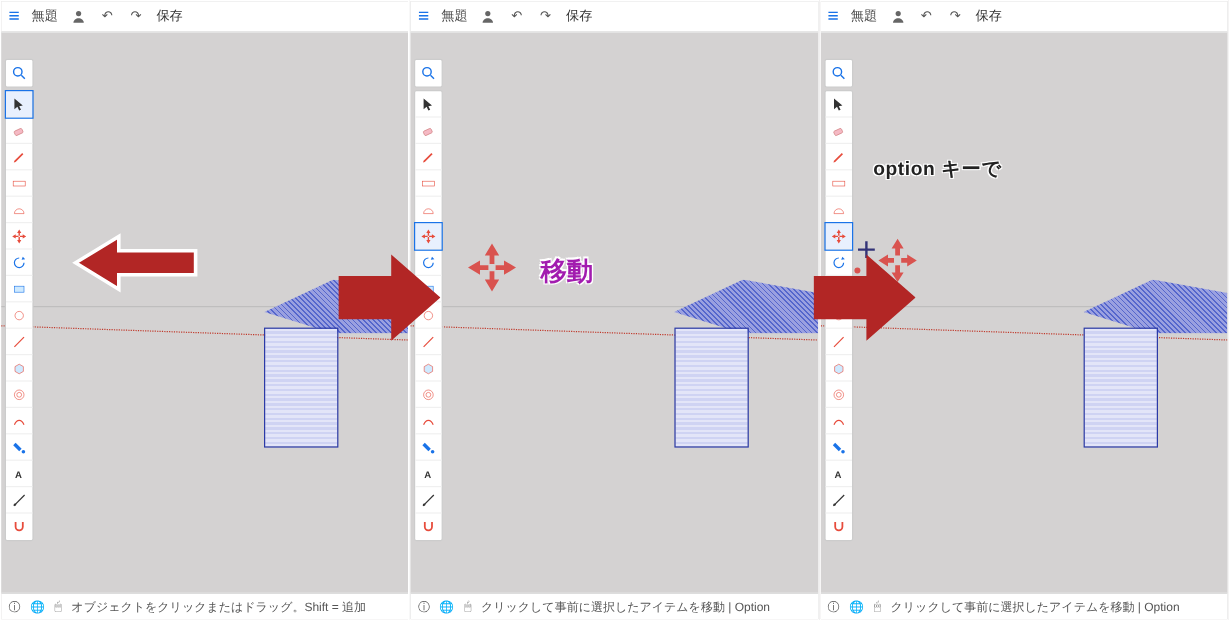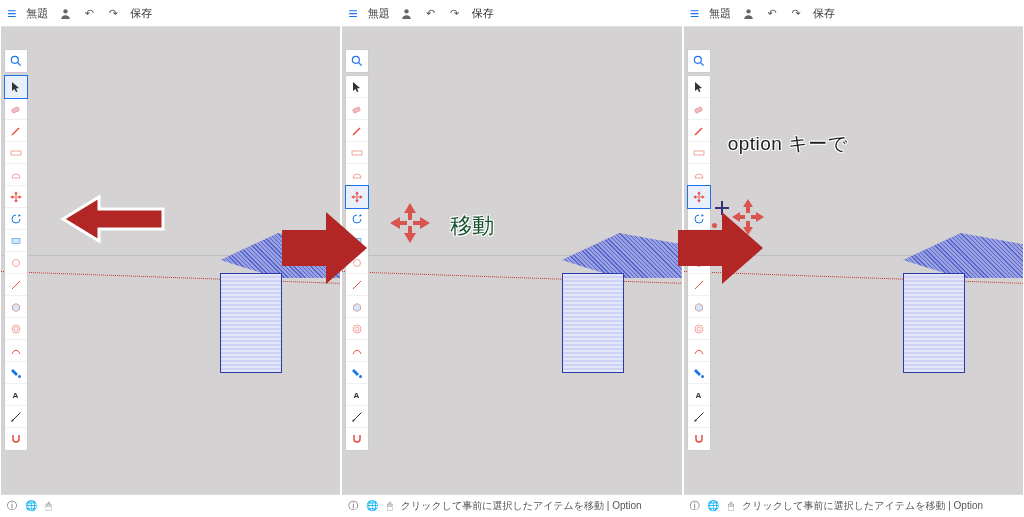--- a/index.html
+++ b/index.html
@@ -21,22 +21,22 @@
 .horizon{position:absolute;left:0;right:0;height:1px;top:254px;background:#bfbebe}
 .axis-red{position:absolute;border-top:1px dotted #c0392b;top:270px;left:0;right:0;transform-origin:0 0;transform:rotate(2deg)}
 .cube{position:absolute;right:0;top:232px;width:120px;height:140px}
 .cube-top{position:absolute;width:120px;height:45px;background:repeating-linear-gradient(45deg,#5566cc 0,#5566cc 1px,#9aa0e0 1px,#9aa0e0 3px);clip-path:polygon(0 60%,48% 0,100% 25%,100% 100%,48% 100%)}
 .cube-front{position:absolute;top:40px;width:62px;height:100px;left:0;border:1.5px solid #2b3aa8;background:repeating-linear-gradient(0deg,#e3e5f8 0,#e3e5f8 2px,#cfd3f3 2px,#cfd3f3 4px)}
 .big-arrow{position:absolute;top:208px;width:85px;height:80px;z-index:5}
 .arrow1{left:282px}
 .arrow2{left:678px}
 .pointer-arrow{position:absolute;top:190px;left:56px;width:110px;height:58px;z-index:4}
 .move-cursor{position:absolute;top:200px;left:46px;width:44px;height:44px;z-index:4}
-.move-label{position:absolute;top:210px;left:108px;font-size:22px;font-weight:400;color:#14532d;text-shadow:1px 1px 0 #fff,-1px -1px 0 #fff,1px -1px 0 #fff,-1px 1px 0 #fff;z-index:4}
-.copy-annot{position:absolute;top:130px;left:44px;font-size:19px;font-weight:400;color:#222;line-height:1.35;text-shadow:1px 1px 0 #fff,-1px -1px 0 #fff,1px -1px 0 #fff,-1px 1px 0 #fff;z-index:4;letter-spacing:0.5px}
+.move-label{position:absolute;top:210px;left:108px;font-size:22px;font-weight:700;color:#a21caf;text-shadow:1px 1px 0 #fff,-1px -1px 0 #fff,1px -1px 0 #fff,-1px 1px 0 #fff;z-index:4}
+.copy-annot{position:absolute;top:130px;left:44px;font-size:16px;font-weight:700;color:#222;line-height:1.35;text-shadow:1px 1px 0 #fff,-1px -1px 0 #fff,1px -1px 0 #fff,-1px 1px 0 #fff;z-index:4;letter-spacing:0.5px}
 .copy-cursor{position:absolute;top:196px;left:30px;width:56px;height:40px;z-index:4}
 .dot-red{position:absolute;top:222px;left:28px;width:5px;height:5px;background:#d9534f;border-radius:50%;z-index:4}
 </style>
 </head>
 <body>
 
 <div class="container">
 
 <div class="panel">
   <div class="topbar">
@@ -160,20 +160,21 @@
     <div class="cube-top"></div>
         <div class="cube-front"></div>
   </div>
   <svg class="pointer-arrow" viewBox="0 0 110 58">
     <polygon points="6,28 42,6 42,18 106,18 106,38 42,38 42,50" fill="#b22625" stroke="#fff" stroke-width="3"></polygon>
   </svg>
   <div class="statusbar">
     <span>ⓘ</span>
     <span>🌐</span>
     <span>🖱</span>
+    <span class="status-text">オブジェクトをクリックまたはドラッグ。Shift = 追加</span>
   </div>
 </div>
 
 <div class="panel">
   <div class="topbar">
     <span class="hamburger">≡</span>
     <span class="title">無題</span>
     <span class="top-icon">
           <svg width="13" height="13" viewBox="0 0 24 24">
             <circle cx="12" cy="8" r="4" fill="#666"></circle>

